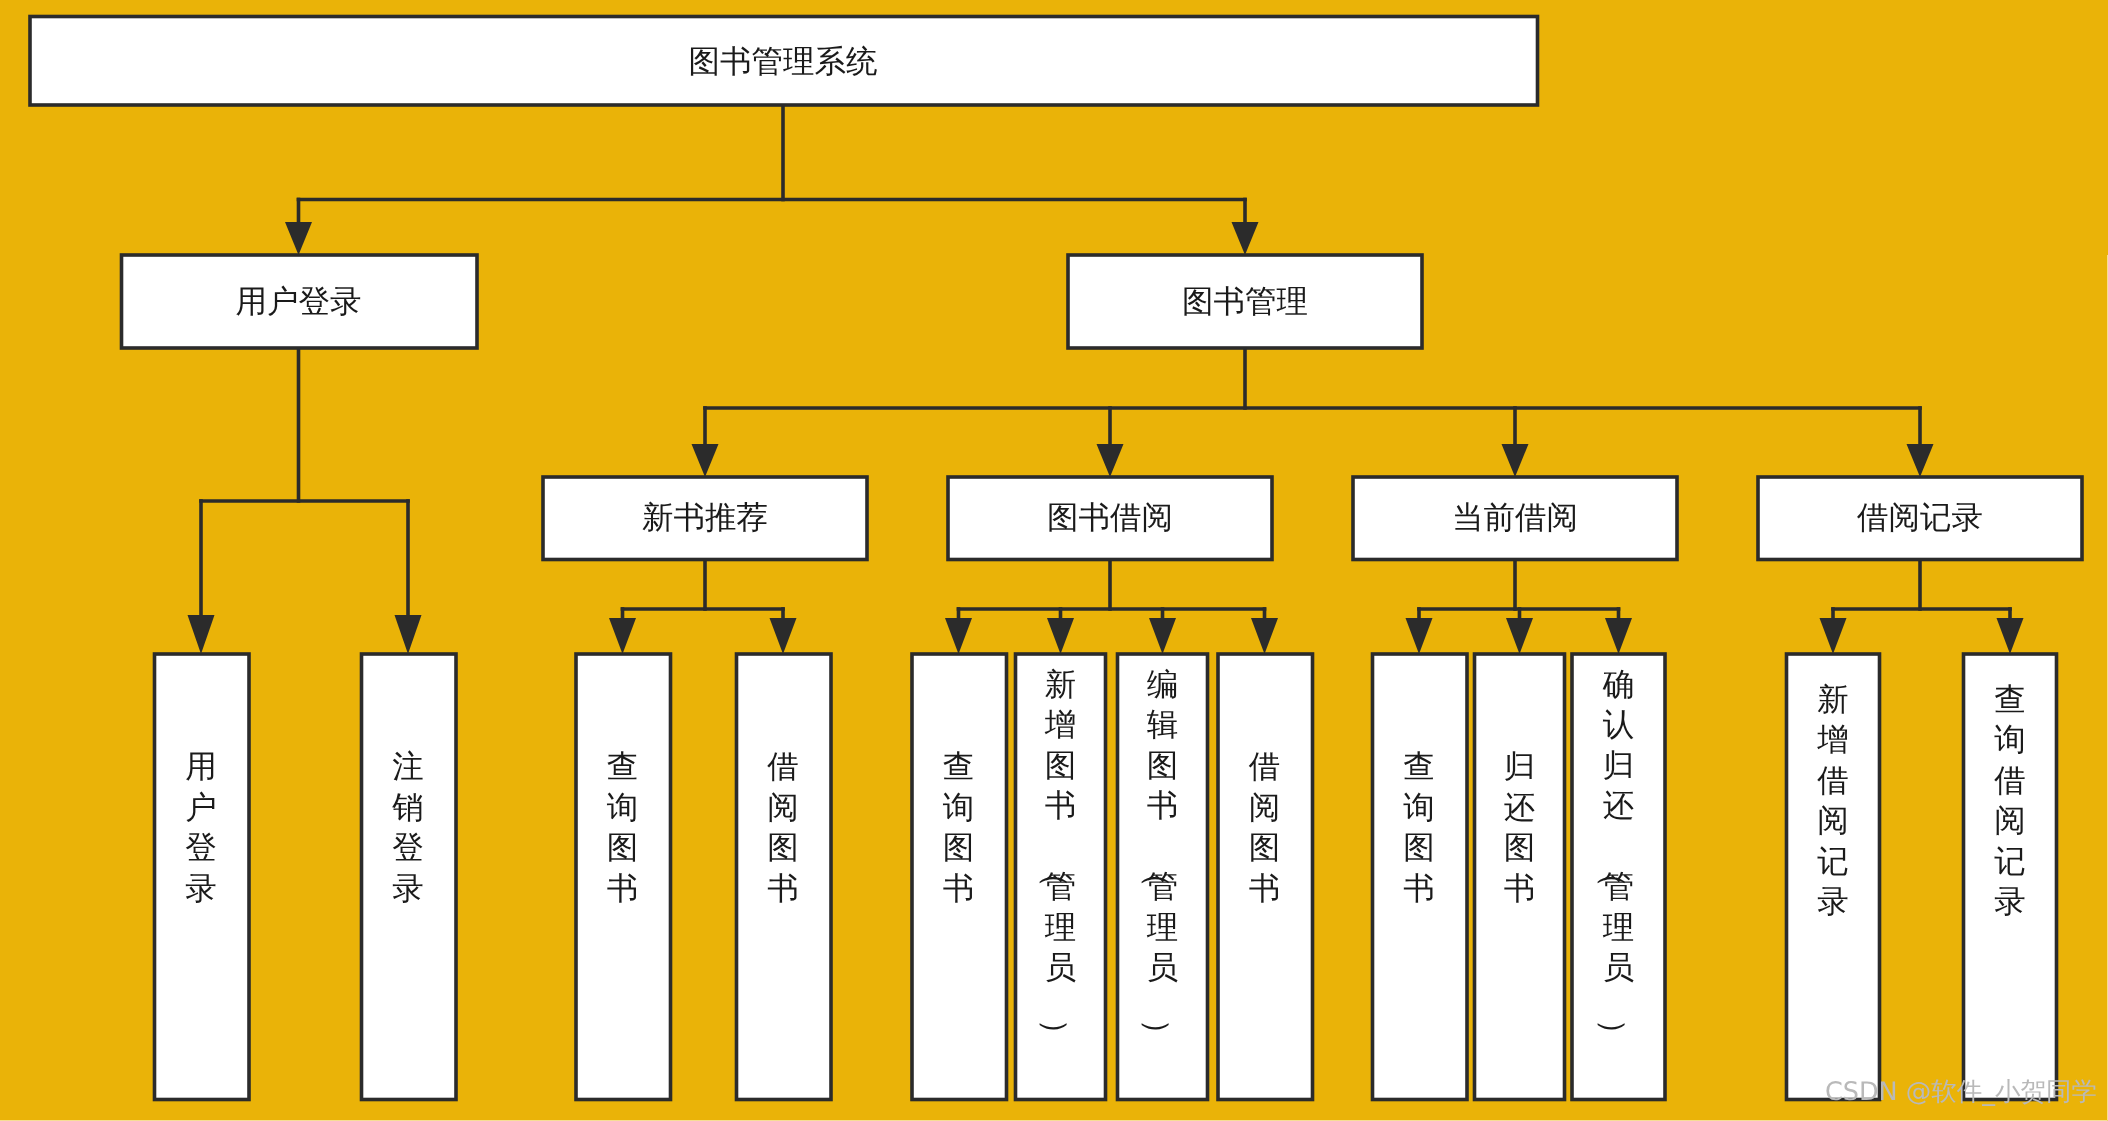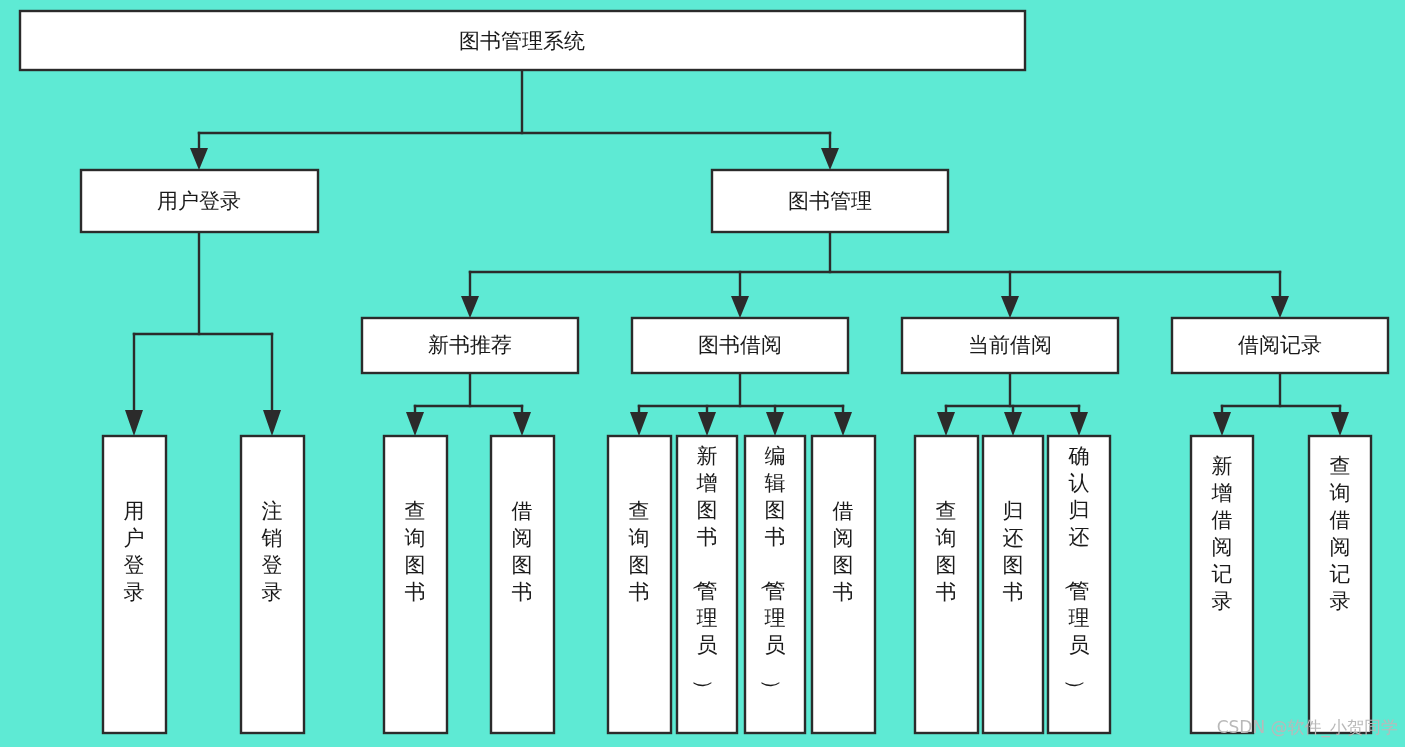--- a/index.html
+++ b/index.html
@@ -11,21 +11,21 @@
   body {
     width: 1405px;
     height: 747px;
     overflow: hidden;
     font-family: "DejaVu Sans", "Liberation Sans", sans-serif;
   }
   #diagram-root {
     position: relative;
     width: 1405px;
     height: 747px;
-    background: #5eead4;
+    background: #eab308;
   }
   svg#diagram-canvas {
     position: absolute;
     left: 0;
     top: 0;
     width: 1405px;
     height: 747px;
     display: block;
   }
   .node-rect {

